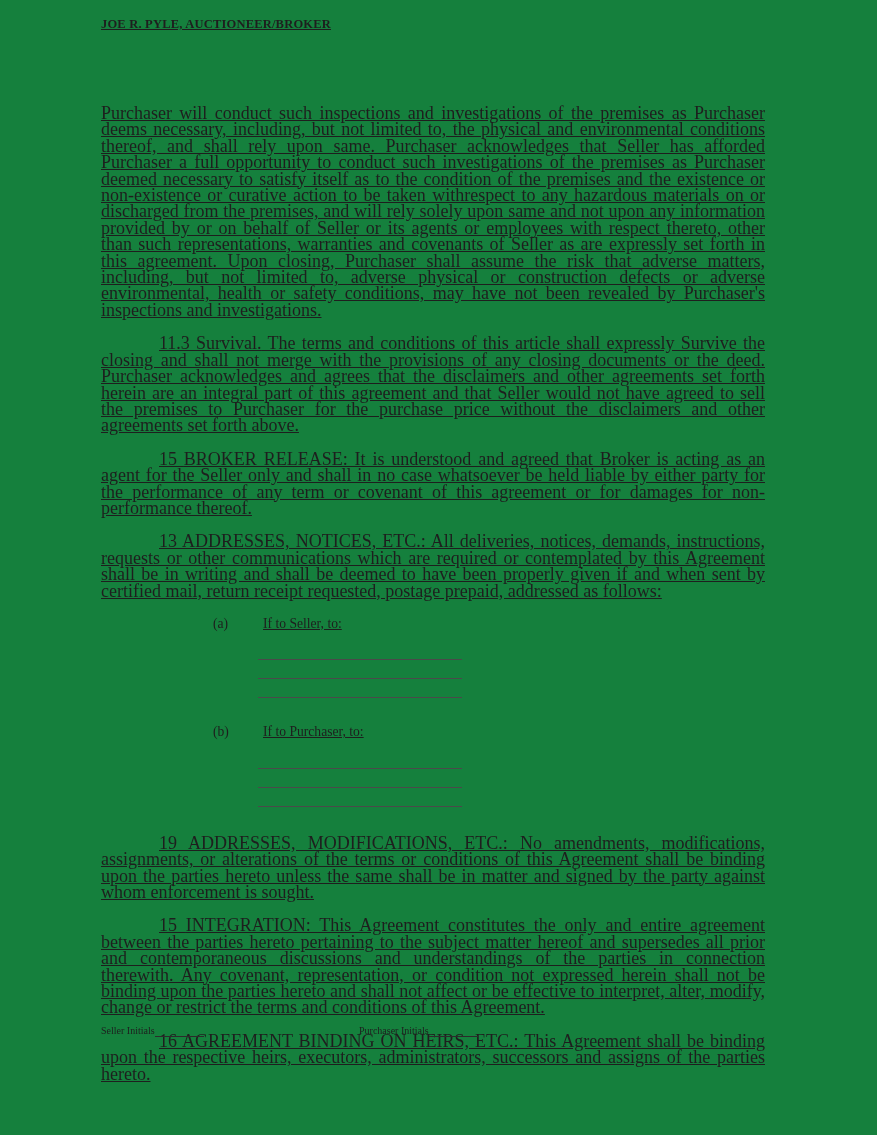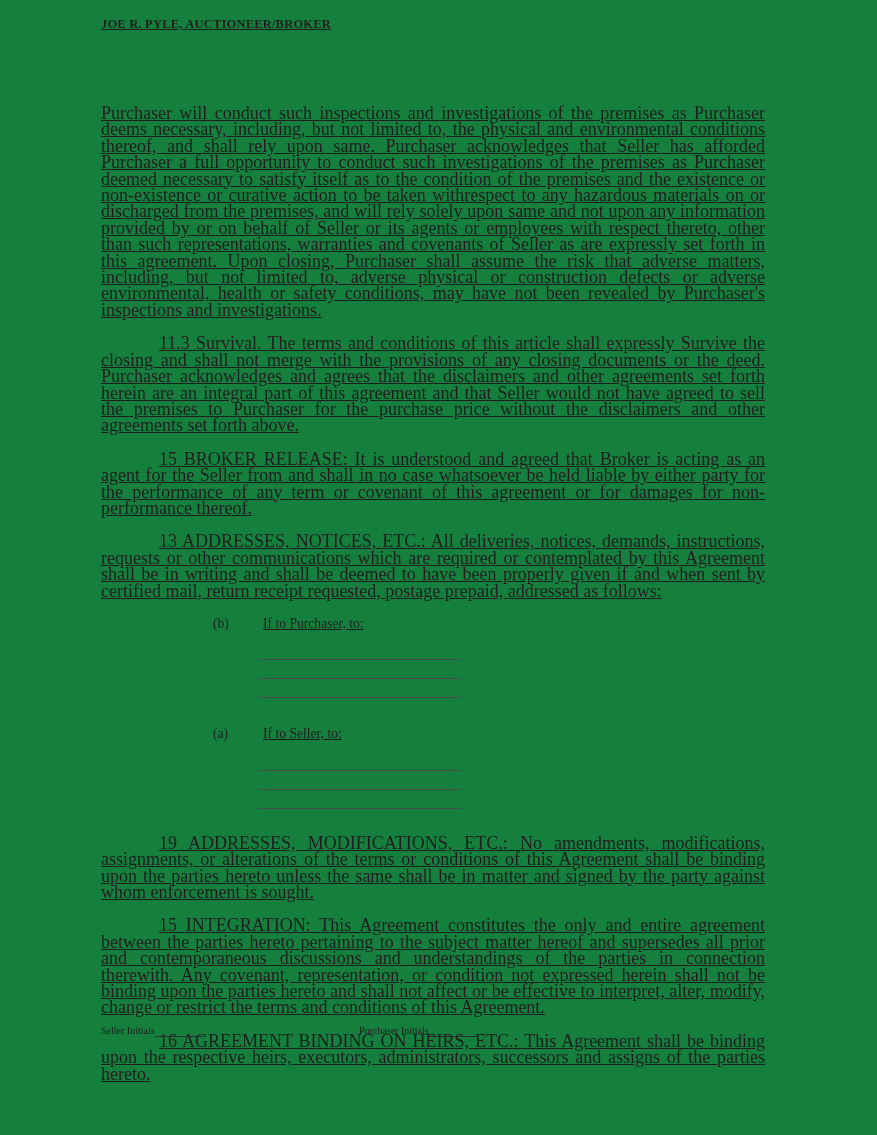--- a/index.html
+++ b/index.html
@@ -90,35 +90,35 @@
 
 <div class="page">
   <div class="content">
 
     <div class="doc-header">JOE R. PYLE, AUCTIONEER/BROKER</div>
 
     <p class="body-para"><span>Purchaser will conduct such inspections and investigations of the premises as Purchaser deems necessary, including, but not limited to, the physical and environmental conditions thereof, and shall rely upon same. Purchaser acknowledges that Seller has afforded Purchaser a full opportunity to conduct such investigations of the premises as Purchaser deemed necessary to satisfy itself as to the condition of the premises and the existence or non-existence or curative action to be taken withrespect to any hazardous materials on or discharged from the premises, and will rely solely upon same and not upon any information provided by or on behalf of Seller or its agents or employees with respect thereto, other than such representations, warranties and covenants of Seller as are expressly set forth in this agreement. Upon closing, Purchaser shall assume the risk that adverse matters, including, but not limited to, adverse physical or construction defects or adverse environmental, health or safety conditions, may have not been revealed by Purchaser's inspections and investigations.</span></p>
 
     <p class="body-para"><span class="tab"></span><span>11.3 </span><span class="u">Survival.</span><span> The terms and conditions of this article shall expressly Survive the closing and shall not merge with the provisions of any closing documents or the deed.  Purchaser acknowledges and agrees that the disclaimers and other agreements set forth herein are an integral part of this agreement and that Seller would not have agreed to sell the premises to Purchaser for the purchase price without the disclaimers and other agreements set forth above.</span></p>
 
-    <p class="body-para"><span class="tab"></span><span>15 </span><span class="u">BROKER RELEASE</span><span>: It is understood and agreed that Broker is acting as an agent for the Seller from and shall in no case whatsoever be held liable by either party for the performance of any term or covenant of this agreement or for damages for non-performance thereof.</span></p>
+    <p class="body-para"><span class="tab"></span><span>15 </span><span class="u">BROKER RELEASE</span><span>: It is understood and agreed that Broker is acting as an agent for the Seller only and shall in no case whatsoever be held liable by either party for the performance of any term or covenant of this agreement or for damages for non-performance thereof.</span></p>
 
     <p class="body-para"><span class="tab"></span><span></span><span class="u">13 ADDRESSES, NOTICES, ETC.</span><span>: All deliveries, notices, demands, instructions, requests or other communications which are required or contemplated by this Agreement shall be in writing and shall be deemed to have been properly given if and when sent by certified mail, return receipt requested, postage prepaid, addressed as follows:</span></p>
 
-    <div class="addr second">
-      <div class="addr-row"><span class="addr-label">(b)</span><span>If to Purchaser, to:</span></div>
+    <div class="addr">
+      <div class="addr-row"><span class="addr-label">(a)</span><span>If to Seller, to:</span></div>
       <div class="addr-lines">
         <div class="blank-line"></div>
         <div class="blank-line"></div>
         <div class="blank-line"></div>
       </div>
     </div>
 
-    <div class="addr">
-      <div class="addr-row"><span class="addr-label">(a)</span><span>If to Seller, to:</span></div>
+    <div class="addr second">
+      <div class="addr-row"><span class="addr-label">(b)</span><span>If to Purchaser, to:</span></div>
       <div class="addr-lines">
         <div class="blank-line"></div>
         <div class="blank-line"></div>
         <div class="blank-line"></div>
       </div>
     </div>
 
     <p class="body-para"><span class="tab"></span><span>19 </span><span class="u">ADDRESSES, MODIFICATIONS, ETC.</span><span>: No amendments, modifications, assignments, or alterations of the terms or conditions of this Agreement shall be binding upon the parties hereto unless the same shall be in matter and signed by the party against whom enforcement is sought.</span></p>
 
     <p class="body-para"><span class="tab"></span><span>15 </span><span class="u">INTEGRATION</span><span>: This Agreement constitutes the only and entire agreement between the parties hereto pertaining to the subject matter hereof and supersedes all prior and contemporaneous discussions and understandings of the parties in connection therewith. Any covenant, representation, or condition not expressed herein shall not be binding upon the parties hereto and shall not affect or be effective to interpret, alter, modify, change or restrict the terms and conditions of this Agreement.</span></p>

